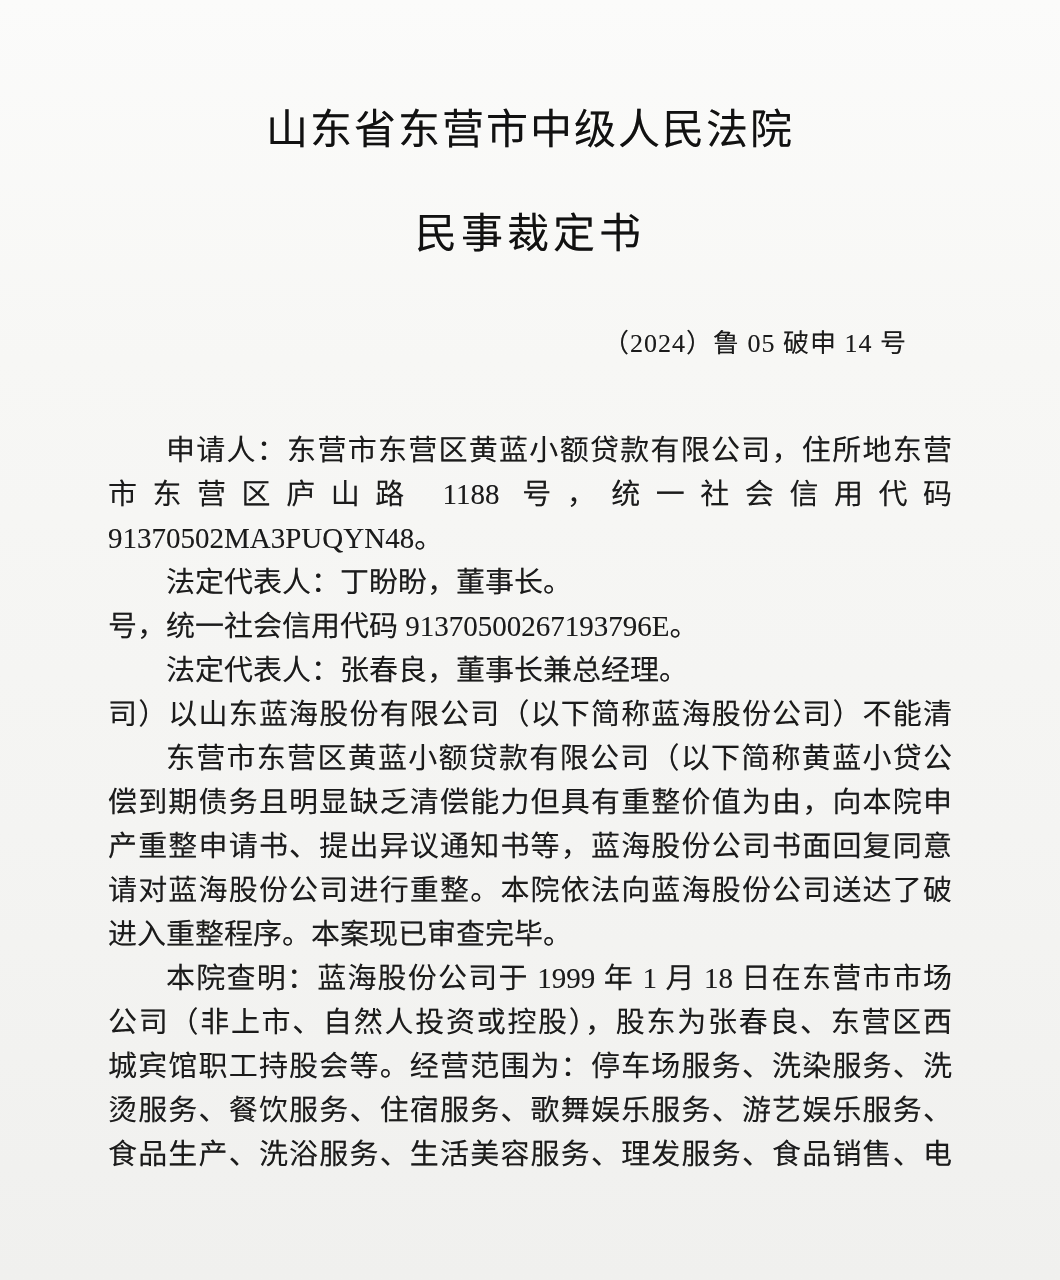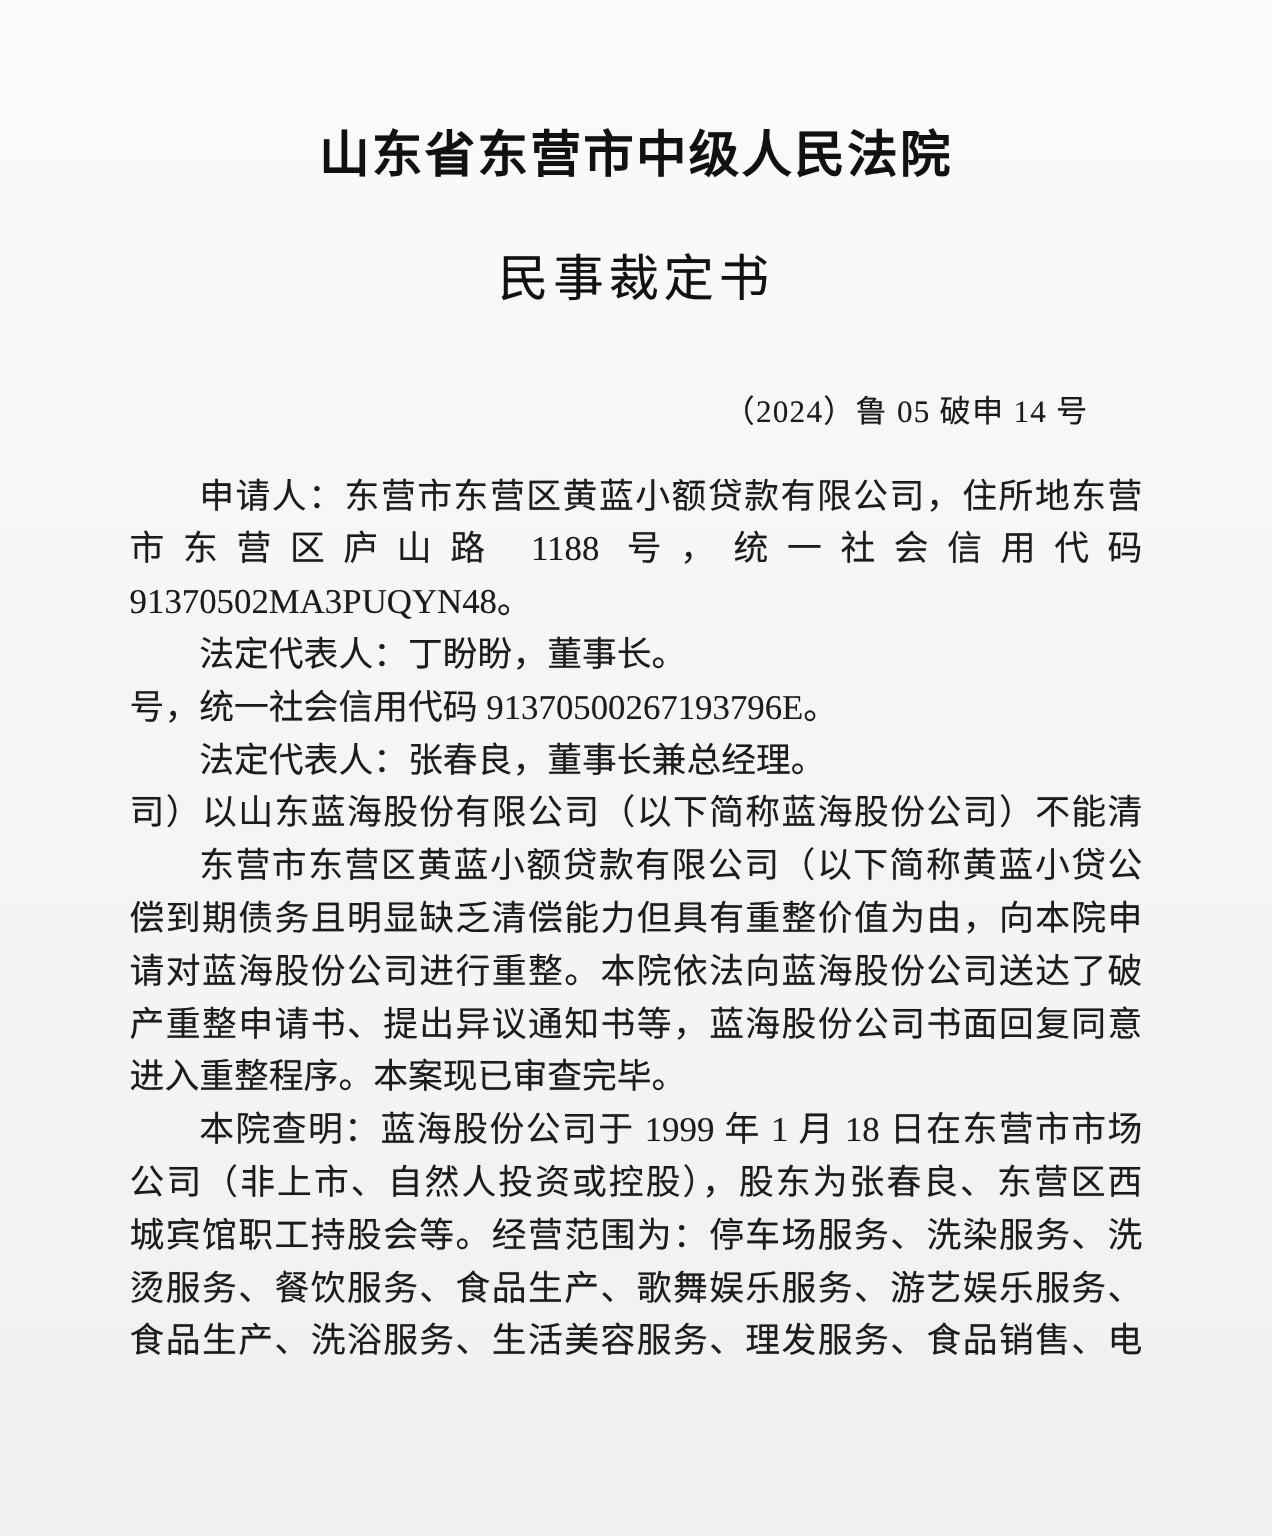--- a/index.html
+++ b/index.html
@@ -22,21 +22,21 @@
     color: #1b1b1b;
   }
   .page * {
     text-shadow: 0 0 0.6px rgba(45,45,45,0.45);
   }
   .court-name {
     margin: 0;
     padding-top: 102px;
     font-size: 42px;
     line-height: 56px;
-    font-weight: 700;
+    font-weight: 400;
     text-align: center;
     letter-spacing: 2px;
     color: #111;
   }
   .doc-type {
     margin: 0;
     margin-top: 48px;
     font-size: 42px;
     line-height: 56px;
     font-weight: 400;
@@ -46,21 +46,21 @@
   }
   .case-number {
     margin-top: 62px;
     font-size: 26px;
     line-height: 40px;
     text-align: right;
     padding-right: 153px;
     letter-spacing: 1px;
   }
   .doc-body {
-    margin-top: 28px;
+    margin-top: 64px;
     padding: 0 108px;
   }
   .paragraph {
     margin: 0;
   }
   .line {
     font-size: 29px;
     line-height: 44px;
     height: 44px;
     white-space: nowrap;
@@ -94,25 +94,25 @@
       <div class="paragraph">
         <div class="line">号，统一社会信用代码 91370500267193796E。</div>
       </div>
       <div class="paragraph">
         <div class="line indent">法定代表人：张春良，董事长兼总经理。</div>
       </div>
       <div class="paragraph">
         <div class="line fill">司）以山东蓝海股份有限公司（以下简称蓝海股份公司）不能清</div>
         <div class="line fill indent">东营市东营区黄蓝小额贷款有限公司（以下简称黄蓝小贷公</div>
         <div class="line fill">偿到期债务且明显缺乏清偿能力但具有重整价值为由，向本院申</div>
+        <div class="line fill">产重整申请书、提出异议通知书等，蓝海股份公司书面回复同意</div>
         <div class="line fill">请对蓝海股份公司进行重整。本院依法向蓝海股份公司送达了破</div>
-        <div class="line fill">产重整申请书、提出异议通知书等，蓝海股份公司书面回复同意</div>
         <div class="line">进入重整程序。本案现已审查完毕。</div>
       </div>
       <div class="paragraph">
         <div class="line fill indent">本院查明：蓝海股份公司于 1999 年 1 月 18 日在东营市市场</div>
         <div class="line fill">公司（非上市、自然人投资或控股），股东为张春良、东营区西</div>
         <div class="line fill">城宾馆职工持股会等。经营范围为：停车场服务、洗染服务、洗</div>
-        <div class="line fill">烫服务、餐饮服务、食品生产、歌舞娱乐服务、游艺娱乐服务、</div>
+        <div class="line fill">烫服务、餐饮服务、住宿服务、歌舞娱乐服务、游艺娱乐服务、</div>
         <div class="line fill">食品生产、洗浴服务、生活美容服务、理发服务、食品销售、电</div>
       </div>
     </div>
 </div>
 
 </body></html>

